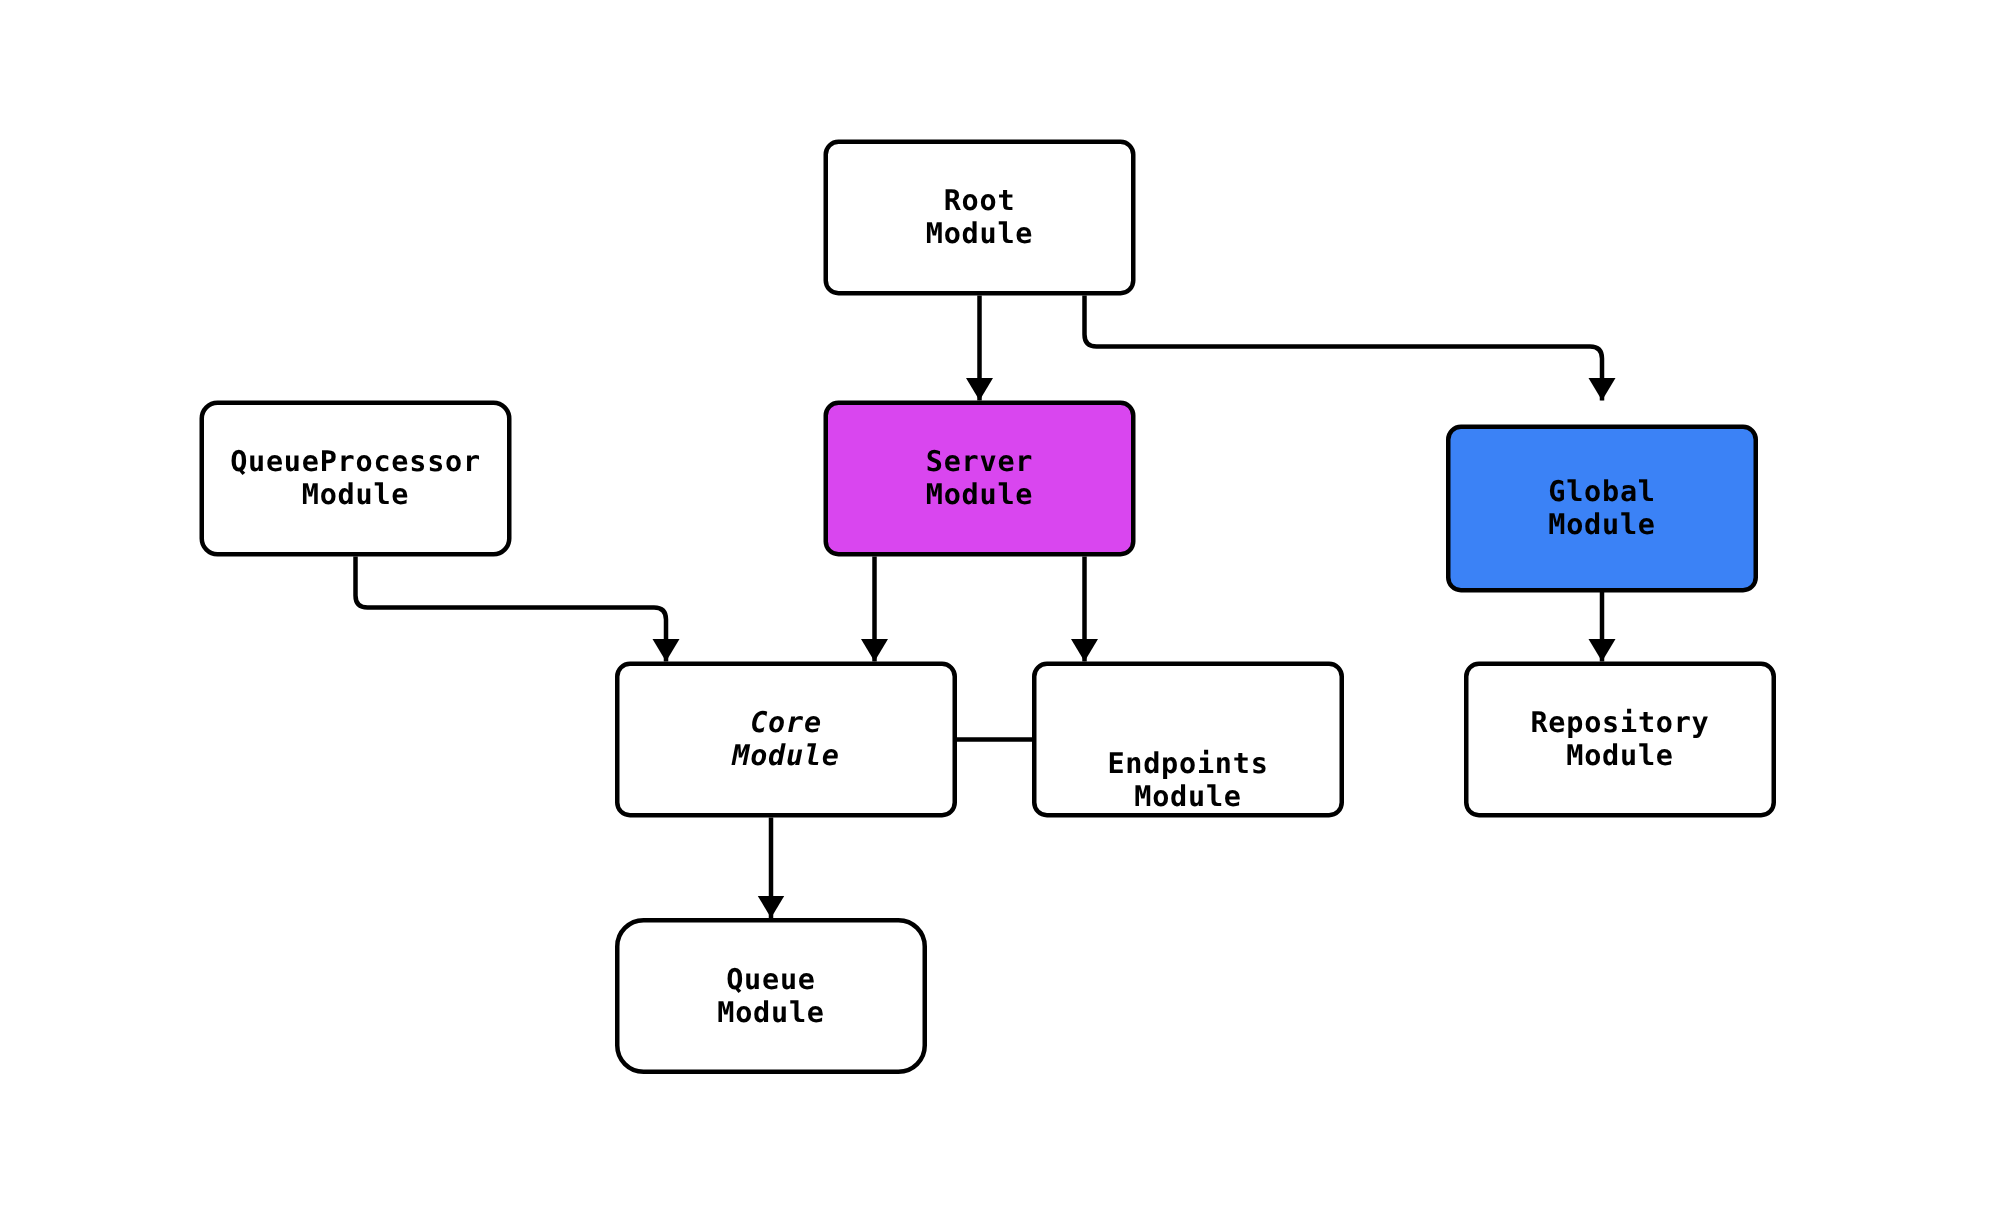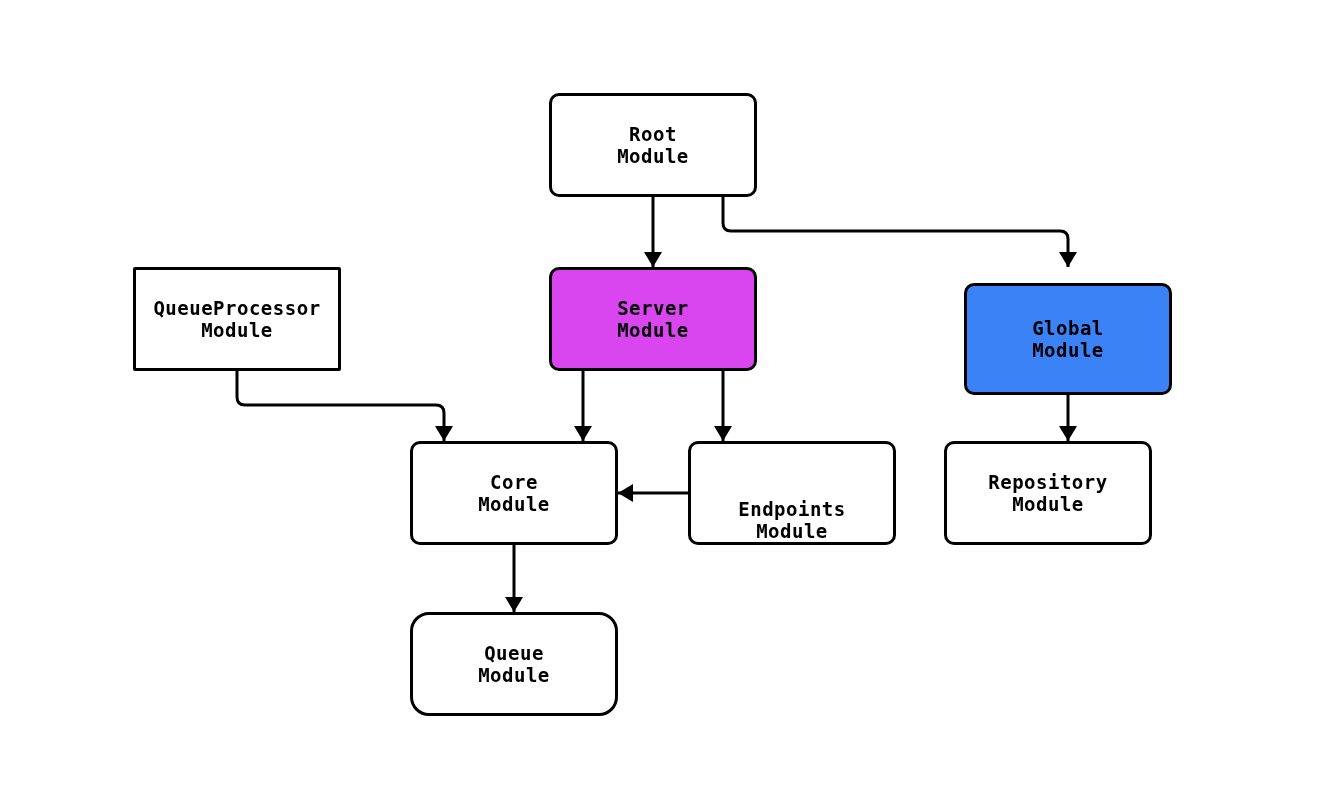--- a/index.html
+++ b/index.html
@@ -58,41 +58,41 @@
       <path d="M 723 371 L 723 441" fill="none" stroke="#000000" stroke-width="3" marker-end="url(#arrowhead)"></path>
       <path d="M 688 493 L 618 493" fill="none" stroke="#000000" stroke-width="3" marker-end="url(#arrowhead)"></path>
       <path d="M 1068 371 L 1068 441" fill="none" stroke="#000000" stroke-width="3" marker-end="url(#arrowhead)"></path>
       <path d="M 514 545 L 514 612" fill="none" stroke="#000000" stroke-width="3" marker-end="url(#arrowhead)"></path>
     </svg>
   <div class="nodes-layer">
       <div class="node" style="left: 549px; top: 93px; width: 208px; height: 104px; background: rgb(255, 255, 255); border-width: 3px; border-color: rgb(0, 0, 0); border-radius: 10px; color: rgb(0, 0, 0);">
         <span class="node-label">Root
 Module</span>
       </div>
-      <div class="node" style="left: 133px; top: 267px; width: 208px; height: 104px; background: rgb(255, 255, 255); border-width: 3px; border-color: rgb(0, 0, 0); border-radius: 2px; color: rgb(0, 0, 0);">
+      <div class="node" style="left: 133px; top: 267px; width: 208px; height: 104px; background: rgb(255, 255, 255); border-width: 3px; border-color: rgb(0, 0, 0); border-radius: 12px; color: rgb(0, 0, 0);">
         <span class="node-label">QueueProcessor
 Module</span>
       </div>
       <div class="node" style="left: 549px; top: 267px; width: 208px; height: 104px; background: #d946ef; border-width: 3px; border-color: rgb(0, 0, 0); border-radius: 10px; color: rgb(0, 0, 0);">
         <span class="node-label">Server
 Module</span>
       </div>
       <div class="node" style="left: 964px; top: 283px; width: 208px; height: 112px; background: #3b82f6; border-width: 3px; border-color: rgb(0, 0, 0); border-radius: 10px; color: rgb(0, 0, 0);">
         <span class="node-label">Global
 Module</span>
       </div>
-      <div class="node" style="left: 410px; top: 441px; width: 208px; height: 104px; background: rgb(255, 255, 255); border-width: 3px; border-color: rgb(0, 0, 0); border-radius: 10px; color: rgb(0, 0, 0);">
+      <div class="node" style="left: 410px; top: 441px; width: 228px; height: 104px; background: rgb(255, 255, 255); border-width: 3px; border-color: rgb(0, 0, 0); border-radius: 10px; color: rgb(0, 0, 0); font-style: italic;">
         <span class="node-label">Core
 Module</span>
       </div>
       <div class="node" style="left: 688px; top: 441px; width: 208px; height: 104px; background: rgb(255, 255, 255); border-width: 3px; border-color: rgb(0, 0, 0); border-radius: 10px; color: rgb(0, 0, 0); align-items: flex-end;">
         <span class="node-label">Endpoints
 Module</span>
       </div>
-      <div class="node" style="left: 944px; top: 441px; width: 208px; height: 104px; background: rgb(255, 255, 255); border-width: 3px; border-color: rgb(0, 0, 0); border-radius: 10px; color: rgb(0, 0, 0);">
+      <div class="node" style="left: 976px; top: 441px; width: 208px; height: 104px; background: rgb(255, 255, 255); border-width: 3px; border-color: rgb(0, 0, 0); border-radius: 10px; color: rgb(0, 0, 0);">
         <span class="node-label">Repository
 Module</span>
       </div>
       <div class="node" style="left: 410px; top: 612px; width: 208px; height: 104px; background: rgb(255, 255, 255); border-width: 3px; border-color: rgb(0, 0, 0); border-radius: 19px; color: rgb(0, 0, 0);">
         <span class="node-label">Queue
 Module</span>
       </div>
     </div>
 </div>
 

